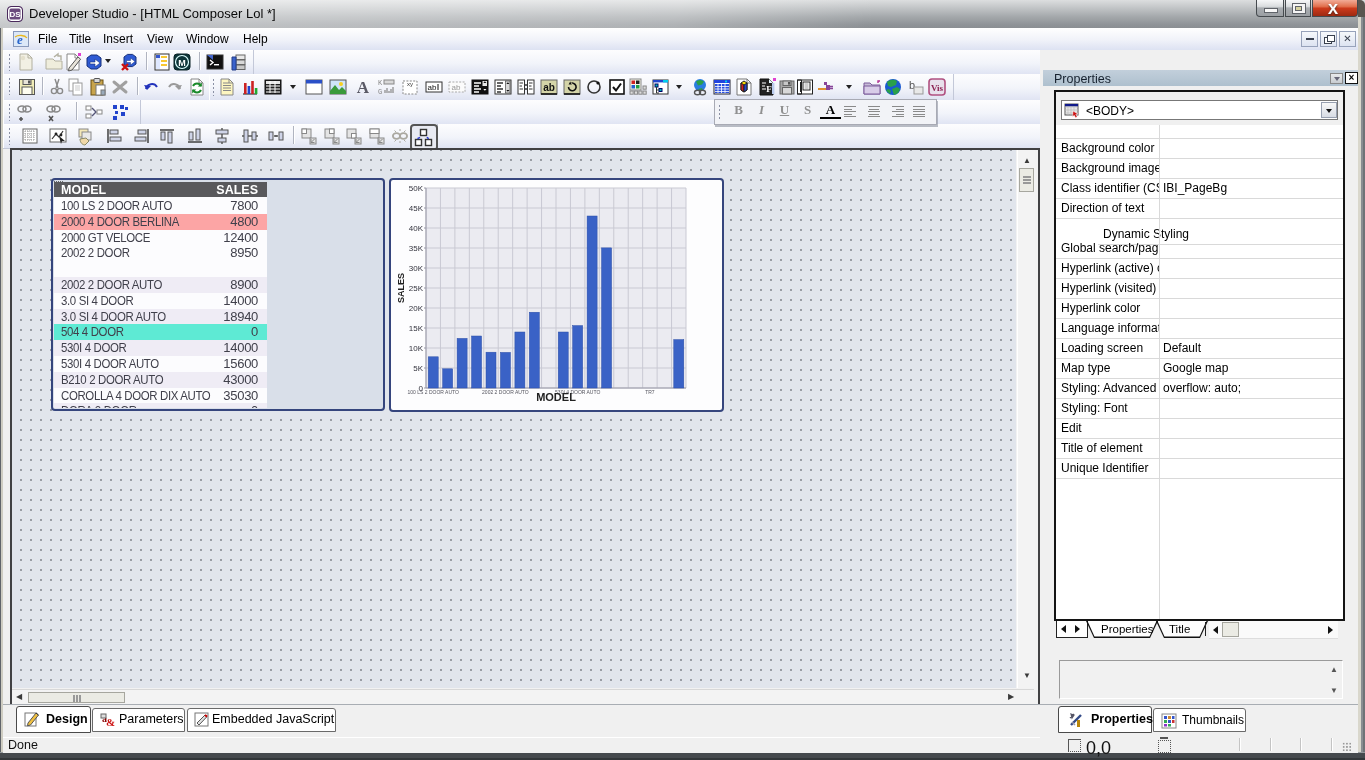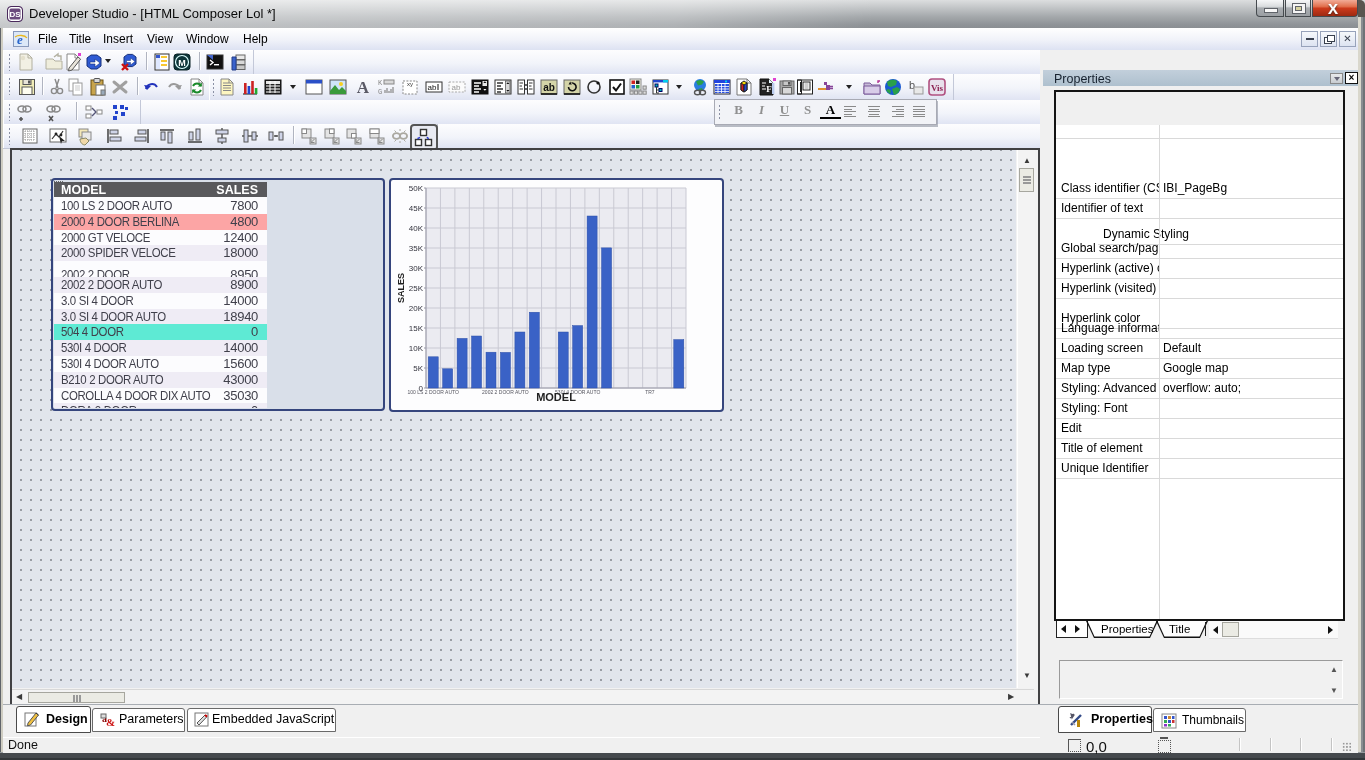--- a/index.html
+++ b/index.html
@@ -744,21 +744,21 @@
         <span class="v">4800</span>
       </div>
 <div class="trow a" style="top:47.6px;background:#fcfcfe;">
         <span class="n">2000 GT VELOCE</span>
         <span class="v">12400</span>
       </div>
 <div class="trow a" style="top:63.4px;background:#efecf5;">
         <span class="n">2000 SPIDER VELOCE</span>
         <span class="v">18000</span>
       </div>
-<div class="trow a" style="top:85px;background:#fcfcfe;">
+<div class="trow a" style="top:63px;background:#fcfcfe;">
         <span class="n">2002 2 DOOR</span>
         <span class="v">8950</span>
       </div>
 <div class="trow a" style="top:95.0px;background:#efecf5;">
         <span class="n">2002 2 DOOR AUTO</span>
         <span class="v">8900</span>
       </div>
 <div class="trow a" style="top:110.8px;background:#fcfcfe;">
         <span class="n">3.0 SI 4 DOOR</span>
         <span class="v">14000</span>
@@ -907,47 +907,67 @@
 <div class="a" id="ppanel">
  <div class="a" id="ptitle">
       <span class="a" style="left:11px;top:2px;">Properties</span>
   <div class="a" style="left:287px;top:3px;width:13px;height:11px;background:linear-gradient(#e8eaec,#c8ccd0);border:1px solid #888;box-sizing:border-box;">
    <div class="a" style="left:3px;top:3px;width:0;height:0;border-left:3px solid transparent;border-right:3px solid transparent;border-top:4px solid #667;"></div>
       </div>
   <div class="a" style="left:302px;top:2px;width:13px;height:12px;background:#fdfdfd;border:1px solid #111;box-sizing:border-box;
    font-size:10px;font-weight:bold;text-align:center;line-height:10px;color:#000;">×</div>
  </div>
  <div class="a" id="pbox">
+  <div class="a" id="pdrop">
+   <div class="a" style="left:2px;top:1px;width:16px;height:16px;"><svg width="16" height="16" viewBox="0 0 16 16">
+            <rect x="1" y="2" width="13" height="11" fill="#e8e8e8" stroke="#555"></rect>
+            <rect x="1" y="2" width="13" height="2.4" fill="#101a8a"></rect>
+            <path d="M1 5 h13 M1 8 h13 M1 11 h13 M4 4.5 v8.5 M7 4.5 v8.5 M10 4.5 v8.5" stroke="#bbb" stroke-width="0.7"></path>
+            <path d="M9 9 l5 3 -2.2 0.4 1.4 2.4 -1.6 1 -1.4 -2.6 -1.6 1.6 z" fill="#cc1111" stroke="#fff" stroke-width="0.5"></path>
+          </svg></div>
+   <span class="a" style="left:24px;top:3px;font-size:12px;color:#000;">&lt;BODY&gt;</span>
+   <div class="a" style="left:259px;top:1px;width:16px;height:16px;background:linear-gradient(#f8f8f8,#d8dce4);border:1px solid #98a0b0;box-sizing:border-box;">
+    <div class="a" style="left:3.5px;top:5.5px;width:0;height:0;border-left:3.5px solid transparent;border-right:3.5px solid transparent;border-top:4.5px solid #111;"></div>
+        </div>
+  </div>
   <div class="a" id="pgrid">
         <div class="prow a" style="top:0;height:13px;"></div>
+<div class="prow a" style="top:14px;">
+          <span class="pn">Background color</span>
+          <span class="pv"></span>
+        </div>
+<div class="prow a" style="top:34px;">
+          <span class="pn">Background image</span>
+          <span class="pv"></span>
+        </div>
 <div class="prow a" style="top:54px;">
           <span class="pn">Class identifier (CSS</span>
           <span class="pv">IBI_PageBg</span>
         </div>
 <div class="prow a" style="top:74px;">
-          <span class="pn">Identifier of text</span>
+          <span class="pn">Direction of text</span>
           <span class="pv"></span>
         </div>
 <div class="prow a" style="top:100px;margin-left:42px;">
           <span class="pn">Dynamic Styling</span>
           <span class="pv"></span>
         </div>
 <div class="prow a" style="top:114px;">
           <span class="pn">Global search/pagin</span>
           <span class="pv"></span>
         </div>
 <div class="prow a" style="top:134px;">
           <span class="pn">Hyperlink (active) co</span>
           <span class="pv"></span>
         </div>
 <div class="prow a" style="top:154px;">
           <span class="pn">Hyperlink (visited) c</span>
           <span class="pv"></span>
         </div>
-<div class="prow a" style="top:184px;">
+<div class="prow a" style="top:174px;">
           <span class="pn">Hyperlink color</span>
           <span class="pv"></span>
         </div>
 <div class="prow a" style="top:194px;">
           <span class="pn">Language informatio</span>
           <span class="pv"></span>
         </div>
 <div class="prow a" style="top:214px;">
           <span class="pn">Loading screen</span>
           <span class="pv">Default</span>
@@ -1025,20 +1045,20 @@
             <rect x="7" y="7" width="3" height="3" fill="#3355cc"></rect>
             <rect x="11" y="7" width="2.5" height="3" fill="#cc3333"></rect>
             <rect x="3" y="11" width="3" height="2.5" fill="#8833cc"></rect>
             <rect x="7" y="11" width="3" height="2.5" fill="#33aa55"></rect>
           </svg></div>
       </div>
  </div>
 </div>
 
 <div class="a" style="left:1068px;top:739px;width:11px;height:11px;border:1px dotted #555;border-top:1px solid #555;border-left:1px solid #555;"></div>
-<span class="a" style="left:1086px;top:738px;font-size:15px;color:#111;">0,0</span>
+<span class="a" style="left:1086px;top:738px;font-size:18px;color:#111;">0,0</span>
 <div class="a" style="left:1158px;top:740px;width:11px;height:11px;border:1px dotted #555;"></div>
 <div class="a" style="left:1160px;top:737px;width:8px;height:1.5px;background:#555;"></div>
 <div class="a ssep" style="left:1239px;top:738px;"></div>
 <div class="a ssep" style="left:1270px;top:738px;"></div>
 <div class="a ssep" style="left:1300px;top:738px;"></div>
 <div class="a ssep" style="left:1331px;top:738px;"></div>
 <div class="a" style="left:1342px;top:742px;width:10px;height:9px;background-image:radial-gradient(circle,#999 0.8px,transparent 0.9px);background-size:3.3px 3.3px;"></div>
 
 </body></html>

